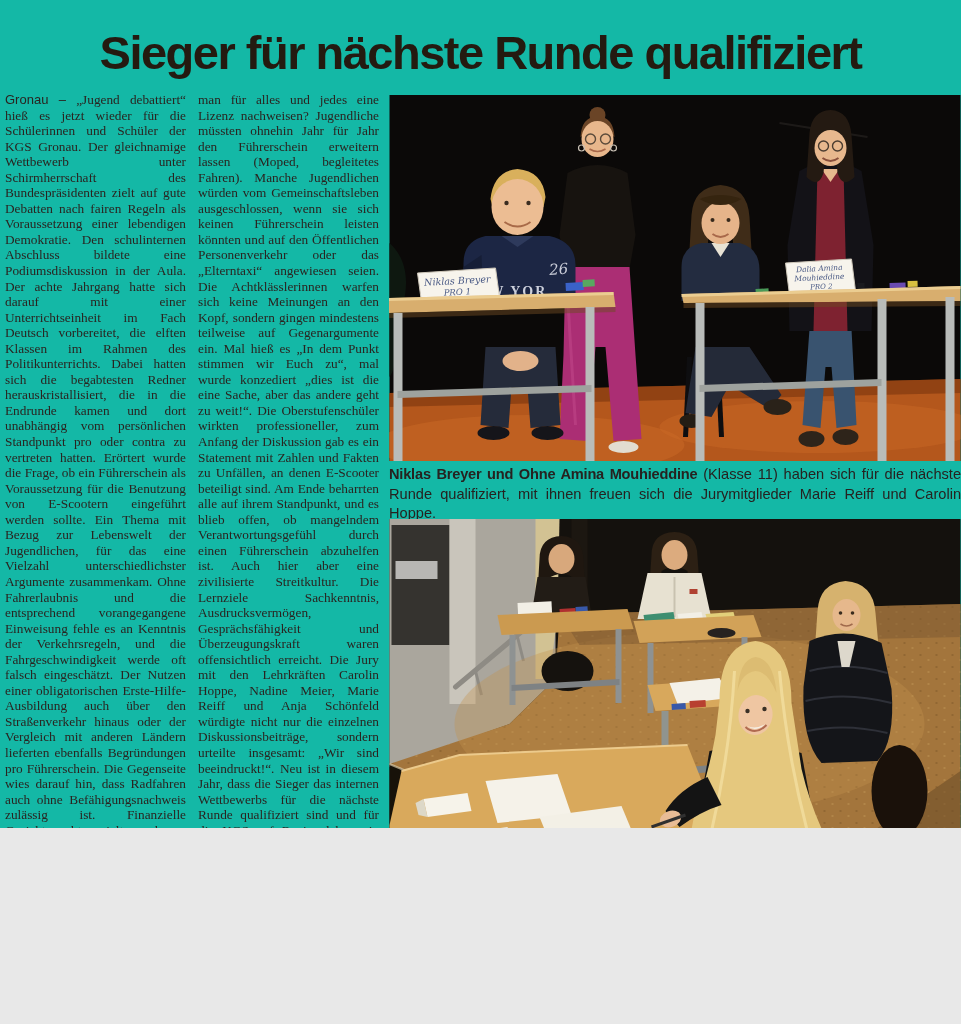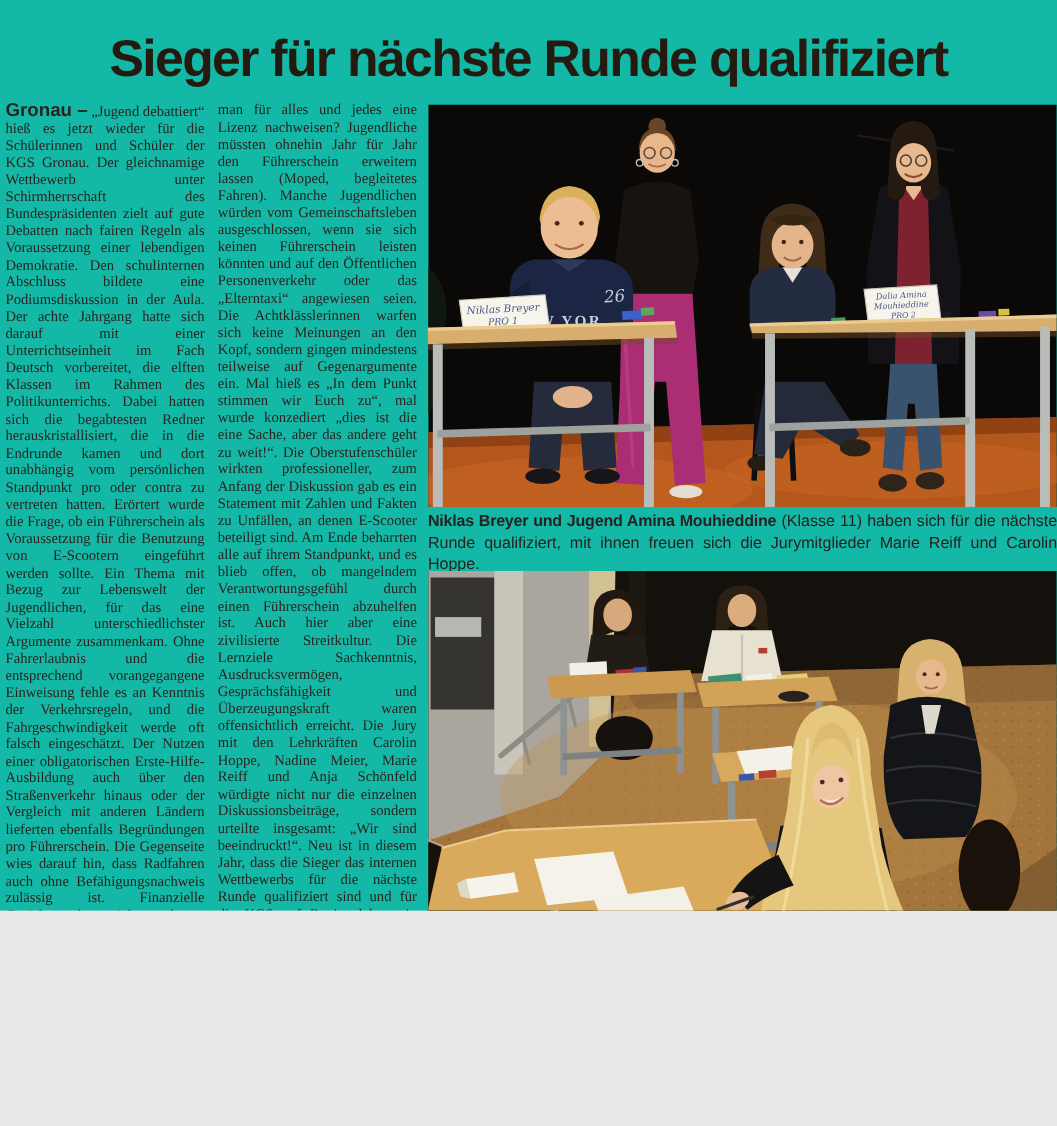--- a/index.html
+++ b/index.html
@@ -8,21 +8,21 @@
   .headline{position:absolute;top:-6px;left:0;width:961px;text-align:center;
             font-family:"Liberation Sans",sans-serif;font-weight:bold;font-size:47px;
             letter-spacing:-1.5px;color:#241a10;line-height:1.2;}
   .subheadline{position:absolute;top:57px;left:0;width:961px;text-align:center;
                font-family:"Liberation Sans",sans-serif;font-weight:bold;font-size:20px;
                letter-spacing:-0.3px;color:#2a2620;}
   .cols{position:absolute;top:92px;left:5px;width:375px;display:flex;gap:12px;}
   .col{width:181px;font-size:13.3px;line-height:15.55px;text-align:justify;
        hyphens:auto;-webkit-hyphens:auto;}
   .col p{margin:0;}
-  .lead-loc{font-family:"Liberation Sans",sans-serif;font-weight:bold;font-size:17px;}
+  .lead-loc{font-family:"Liberation Sans",sans-serif;font-weight:normal;font-size:13px;}
   .byline{display:block;text-align:right;margin-top:-15.55px;padding-right:2px;font-size:11px;}
   .photo-block{position:absolute;left:389px;width:572px;}
   .photo-block svg{display:block;width:572px;}
   .caption{margin:4px 0 0 0;font-family:"Liberation Sans",sans-serif;font-size:14.6px;
            line-height:19.5px;text-align:justify;color:#262220;position:relative;}
   .caption b{letter-spacing:-0.2px;}
   .credit{position:absolute;right:0;top:22px;font-family:Liberation Sans, sans-serif;
           font-weight:bold;font-size:8.5px;letter-spacing:0.3px;color:#3a352e;}
   .card-text{font-family:"DejaVu Serif",serif;font-style:italic;fill:#4a5a85;}
 </style>
@@ -143,21 +143,21 @@
         <rect x="518" y="186" width="10" height="6" fill="#d8c040" transform="rotate(-2 518 186)"></rect>
         <path d="M292,199 L571,191 L571,206 L294,208 Z" fill="#d8ae6e"></path>
         <path d="M292,199 L571,191 L571,194 L292,202 Z" fill="#f0d49a" opacity="0.8"></path>
         <path d="M294,208 L571,206 L571,211 L294,213 Z" fill="#6e4a22" opacity="0.5"></path>
         <rect x="306" y="208" width="9" height="158" fill="#b9bcb9"></rect>
         <rect x="488" y="204" width="9" height="162" fill="#b9bcb9"></rect>
         <rect x="556" y="202" width="9" height="164" fill="#b9bcb9"></rect>
         <path d="M310,290 L492,284 L492,291 L310,297 Z" fill="#9ea29e"></path>
       </g>
     </svg>
-    <figcaption class="caption"><b>Niklas Breyer und Jugend Amina Mouhieddine</b><span> (Klasse 11) haben sich für die nächste Runde qualifiziert, mit ihnen freuen sich die Jurymitglieder Marie Reiff und Carolin Hoppe.</span></figcaption>
+    <figcaption class="caption"><b>Niklas Breyer und Ohne Amina Mouhieddine</b><span> (Klasse 11) haben sich für die nächste Runde qualifiziert, mit ihnen freuen sich die Jurymitglieder Marie Reiff und Carolin Hoppe.</span></figcaption>
   </figure>
 
   <figure class="photo-block" style="top:519px;margin:0;">
     <svg viewBox="0 0 571 342" height="342" role="img">
       <defs>
         <pattern id="speck" width="16" height="12" patternUnits="userSpaceOnUse">
           <circle cx="3" cy="4" r="1.1" fill="#7a5526"></circle>
           <circle cx="11" cy="9" r="0.9" fill="#caa05e"></circle>
         </pattern>
       </defs>

